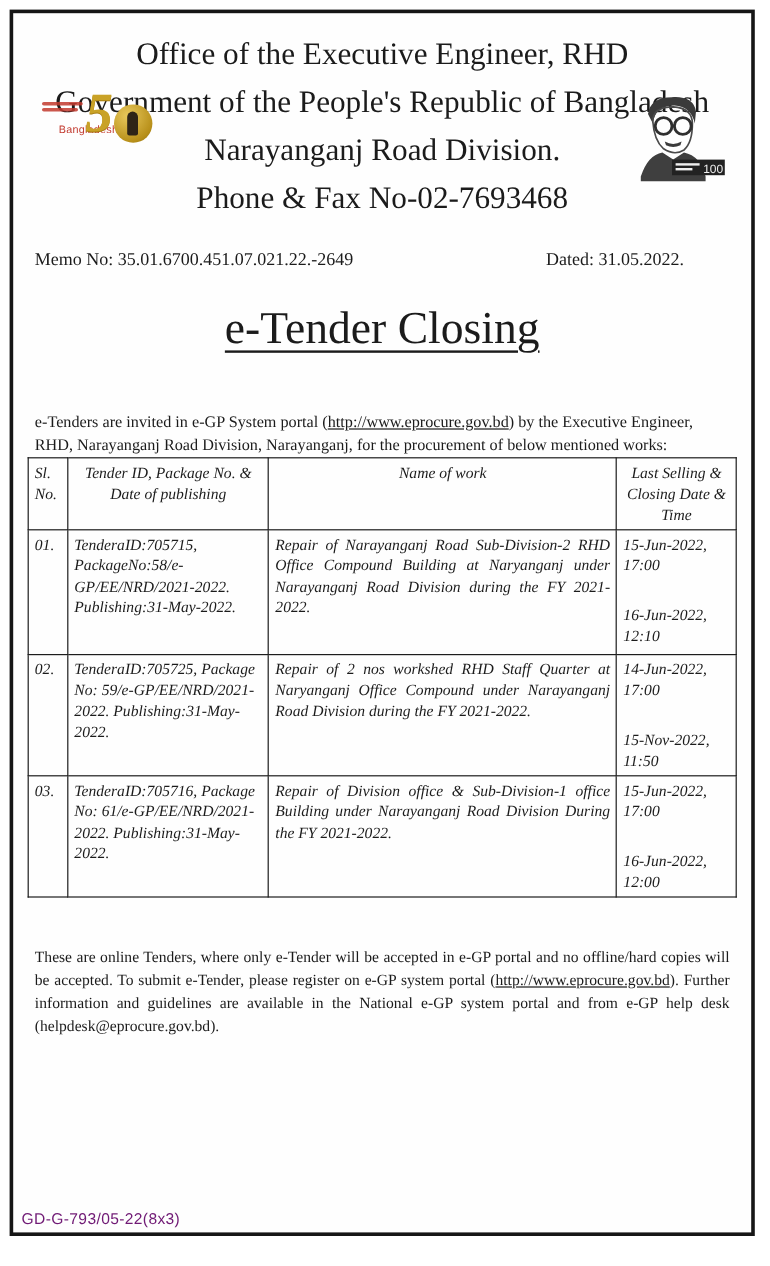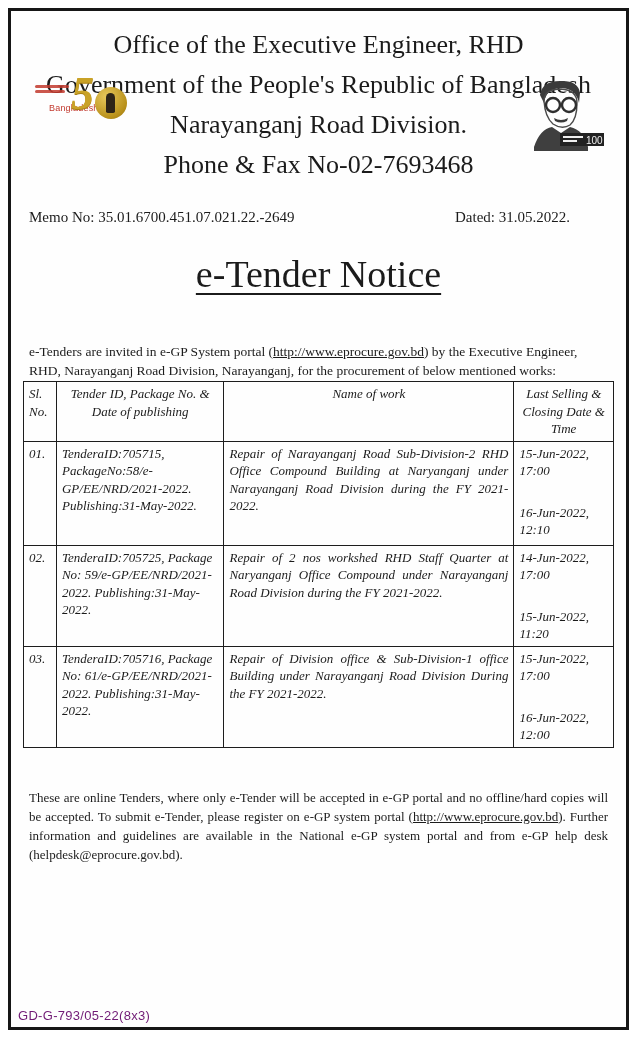--- a/index.html
+++ b/index.html
@@ -154,21 +154,21 @@
         <text x="64" y="67" font-family="Liberation Sans, sans-serif" font-size="10" fill="#efefef">100</text>
       </svg>
     </div>
   </div>
 
   <div class="memo-row">
     <span>Memo No: 35.01.6700.451.07.021.22.-2649</span>
     <span>Dated: 31.05.2022.</span>
   </div>
 
-  <div class="title">e-Tender Notice</div>
+  <div class="title">e-Tender Closing</div>
 
   <p class="intro"><span>e-Tenders are invited in e-GP System portal (</span><span class="doc-link">http://www.eprocure.gov.bd</span><span>) by the Executive Engineer, RHD, Narayanganj Road Division, Narayanganj, for the procurement of below mentioned works:</span></p>
 
   <table class="tender">
     <thead>
       <tr>
         <th class="col-sl">Sl. No.</th>
         <th class="col-id">Tender ID, Package No. &amp; Date of publishing</th>
         <th class="col-work">Name of work</th>
         <th class="col-date">Last Selling &amp; Closing Date &amp; Time</th>
@@ -183,21 +183,21 @@
           <div>15-Jun-2022, 17:00</div>
           <div class="date-closing">16-Jun-2022, 12:10</div>
         </td>
       </tr>
       <tr class="row-2">
         <td class="cell-sl">02.</td>
         <td class="cell-id">TenderaID:705725, Package No: 59/e-GP/EE/NRD/2021-2022. Publishing:31-May-2022.</td>
         <td class="cell-work">Repair of 2 nos workshed RHD Staff Quarter at Naryanganj Office Compound under Narayanganj Road Division during the FY 2021-2022.</td>
         <td class="cell-date">
           <div>14-Jun-2022, 17:00</div>
-          <div class="date-closing">15-Jun-2022, 11:20</div>
+          <div class="date-closing">15-Nov-2022, 11:50</div>
         </td>
       </tr>
       <tr class="row-3">
         <td class="cell-sl">03.</td>
         <td class="cell-id">TenderaID:705716, Package No: 61/e-GP/EE/NRD/2021-2022. Publishing:31-May-2022.</td>
         <td class="cell-work">Repair of Division office &amp; Sub-Division-1 office Building under Narayanganj Road Division During the FY 2021-2022.</td>
         <td class="cell-date">
           <div>15-Jun-2022, 17:00</div>
           <div class="date-closing">16-Jun-2022, 12:00</div>
         </td>

